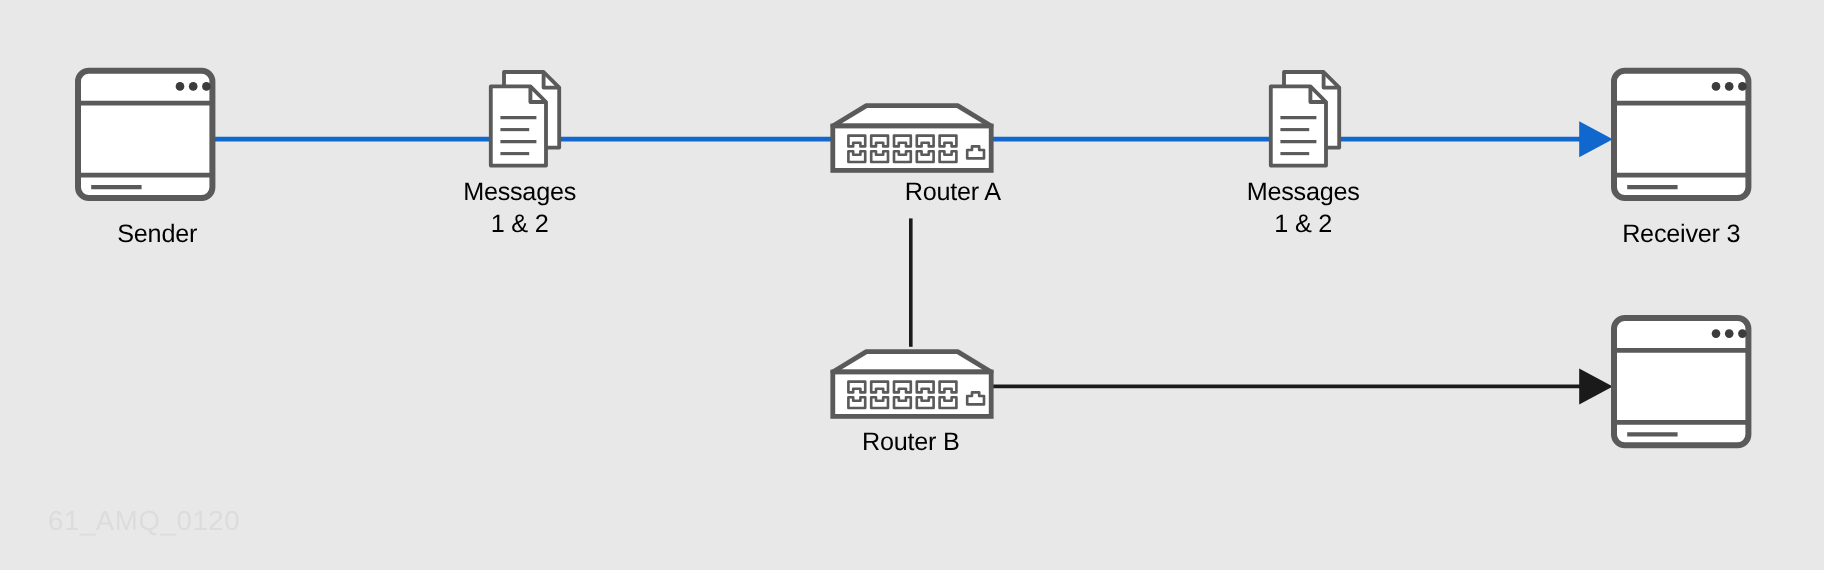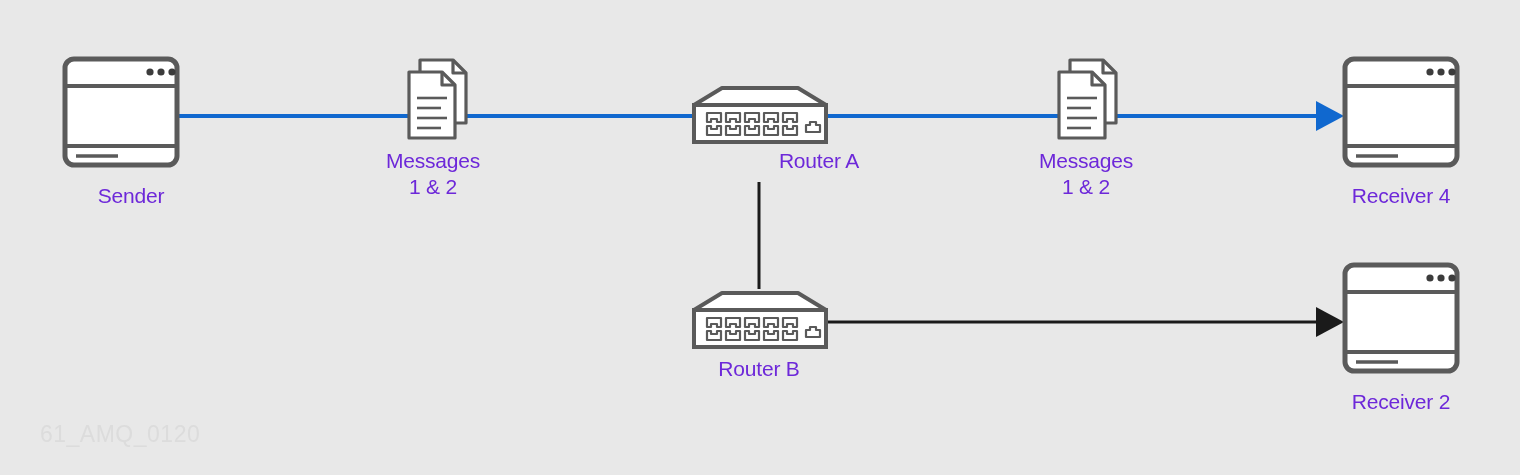--- a/index.html
+++ b/index.html
@@ -17,21 +17,21 @@
     position: relative;
     width: 1520px;
     height: 475px;
   }
   .node {
     position: absolute;
   }
   .label {
     position: absolute;
     text-align: center;
-    color: #6d28d9;
+    color: #000000;
     font-size: 21px;
     line-height: 25px;
     letter-spacing: -0.2px;
     white-space: pre-line;
     font-family: "Liberation Sans", sans-serif;
   }
   .label-2line {
     line-height: 26px;
   }
   .watermark {
@@ -108,21 +108,21 @@
         <path d="M93 29 h14 v9 h-4 v-3 h-6 v3 h-4 Z"></path>
         <path d="M17 51 h14 v-9 h-4 v3 h-6 v-3 h-4 Z"></path>
         <path d="M36 51 h14 v-9 h-4 v3 h-6 v-3 h-4 Z"></path>
         <path d="M55 51 h14 v-9 h-4 v3 h-6 v-3 h-4 Z"></path>
         <path d="M74 51 h14 v-9 h-4 v3 h-6 v-3 h-4 Z"></path>
         <path d="M93 51 h14 v-9 h-4 v3 h-6 v-3 h-4 Z"></path>
       </g>
       <path d="M116 48 v-7 h4 v-3 h6 v3 h4 v7 Z" fill="#ffffff" stroke="#5a5a5a" stroke-width="2.2" stroke-linejoin="round"></path>
     </svg>
   </div>
-  <div class="label" style="left:659px; top:148px; width:200px;text-align:right;">Router A</div>
+  <div class="label" style="left:694px; top:148px; width:200px;">Router A</div>
 
   <div class="node" style="left:1056px; top:57px;">
     <svg width="64" height="84" viewBox="0 0 64 84">
       <path d="M14 3 H47 L60 16 V66 H14 Z" fill="#ffffff" stroke="#5a5a5a" stroke-width="3.2" stroke-linejoin="round"></path>
       <path d="M47 3 V16 H60" fill="none" stroke="#5a5a5a" stroke-width="3.2" stroke-linejoin="round"></path>
       <path d="M3 15 H36 L49 28 V81 H3 Z" fill="#ffffff" stroke="#5a5a5a" stroke-width="3.2" stroke-linejoin="round"></path>
       <path d="M36 15 V28 H49" fill="none" stroke="#5a5a5a" stroke-width="3.2" stroke-linejoin="round"></path>
       <line x1="11" y1="41" x2="41" y2="41" stroke="#5a5a5a" stroke-width="2.6"></line>
       <line x1="11" y1="51" x2="35" y2="51" stroke="#5a5a5a" stroke-width="2.6"></line>
       <line x1="11" y1="61" x2="41" y2="61" stroke="#5a5a5a" stroke-width="2.6"></line>
@@ -136,21 +136,21 @@
     <svg width="118" height="112" viewBox="0 0 118 112">
       <rect x="3" y="3" width="112" height="106" rx="9" ry="9" fill="#ffffff" stroke="#5a5a5a" stroke-width="5"></rect>
       <line x1="5" y1="30" x2="113" y2="30" stroke="#5a5a5a" stroke-width="4"></line>
       <line x1="5" y1="90" x2="113" y2="90" stroke="#5a5a5a" stroke-width="4"></line>
       <circle cx="88" cy="16" r="3.6" fill="#3c3c3c"></circle>
       <circle cx="99" cy="16" r="3.6" fill="#3c3c3c"></circle>
       <circle cx="110" cy="16" r="3.6" fill="#3c3c3c"></circle>
       <line x1="14" y1="100" x2="56" y2="100" stroke="#5a5a5a" stroke-width="3.5"></line>
     </svg>
   </div>
-  <div class="label" style="left:1301px; top:183px; width:200px;">Receiver 4</div>
+  <div class="label" style="left:1301px; top:183px; width:200px;">Receiver 3</div>
 
   <div class="node" style="left:690px; top:289px;">
     <svg width="140" height="62" viewBox="0 0 140 62">
       <path d="M4 21 L32 4 H108 L136 21 Z" fill="#ffffff" stroke="#5a5a5a" stroke-width="4" stroke-linejoin="round"></path>
       <rect x="4" y="21" width="132" height="37" fill="#ffffff" stroke="#5a5a5a" stroke-width="4"></rect>
       <g fill="#ffffff" stroke="#5a5a5a" stroke-width="2.2" stroke-linejoin="round">
         <path d="M17 29 h14 v9 h-4 v-3 h-6 v3 h-4 Z"></path>
         <path d="M36 29 h14 v9 h-4 v-3 h-6 v3 h-4 Z"></path>
         <path d="M55 29 h14 v9 h-4 v-3 h-6 v3 h-4 Z"></path>
         <path d="M74 29 h14 v9 h-4 v-3 h-6 v3 h-4 Z"></path>
@@ -170,17 +170,16 @@
     <svg width="118" height="112" viewBox="0 0 118 112">
       <rect x="3" y="3" width="112" height="106" rx="9" ry="9" fill="#ffffff" stroke="#5a5a5a" stroke-width="5"></rect>
       <line x1="5" y1="30" x2="113" y2="30" stroke="#5a5a5a" stroke-width="4"></line>
       <line x1="5" y1="90" x2="113" y2="90" stroke="#5a5a5a" stroke-width="4"></line>
       <circle cx="88" cy="16" r="3.6" fill="#3c3c3c"></circle>
       <circle cx="99" cy="16" r="3.6" fill="#3c3c3c"></circle>
       <circle cx="110" cy="16" r="3.6" fill="#3c3c3c"></circle>
       <line x1="14" y1="100" x2="56" y2="100" stroke="#5a5a5a" stroke-width="3.5"></line>
     </svg>
   </div>
-  <div class="label" style="left:1301px; top:389px; width:200px;">Receiver 2</div>
 
   <div class="watermark">61_AMQ_0120</div>
 
 </div>
 
 </body></html>

